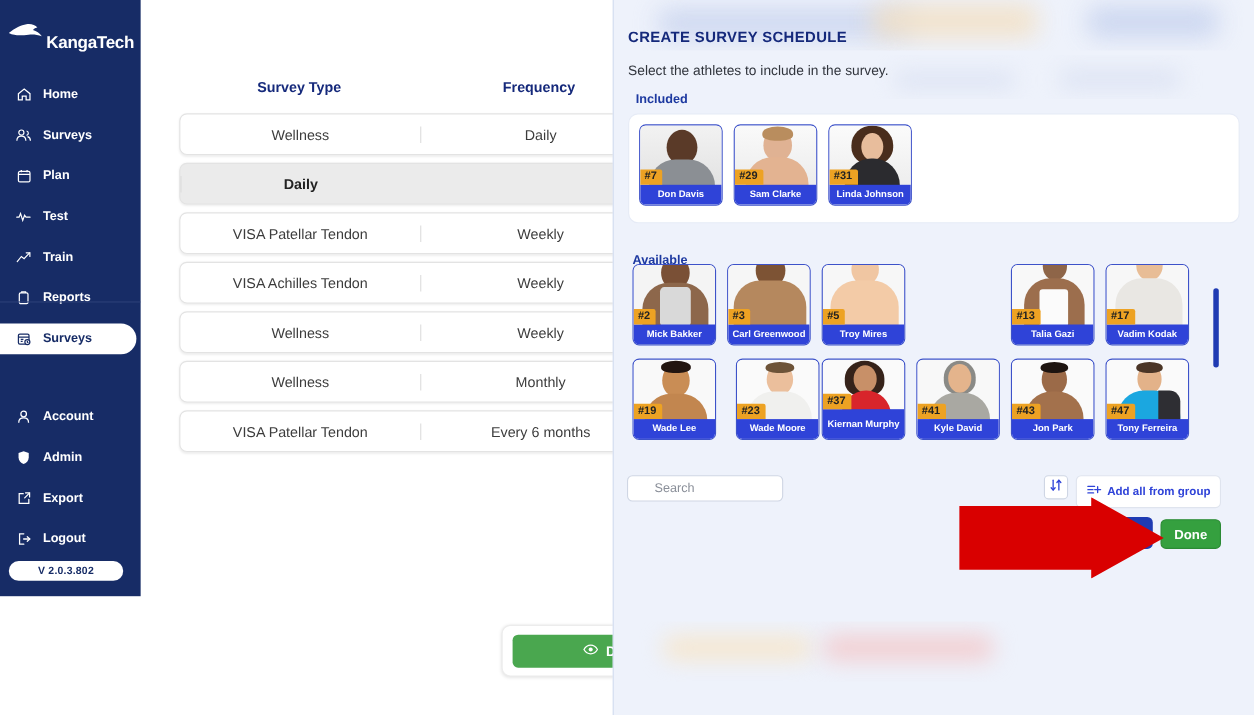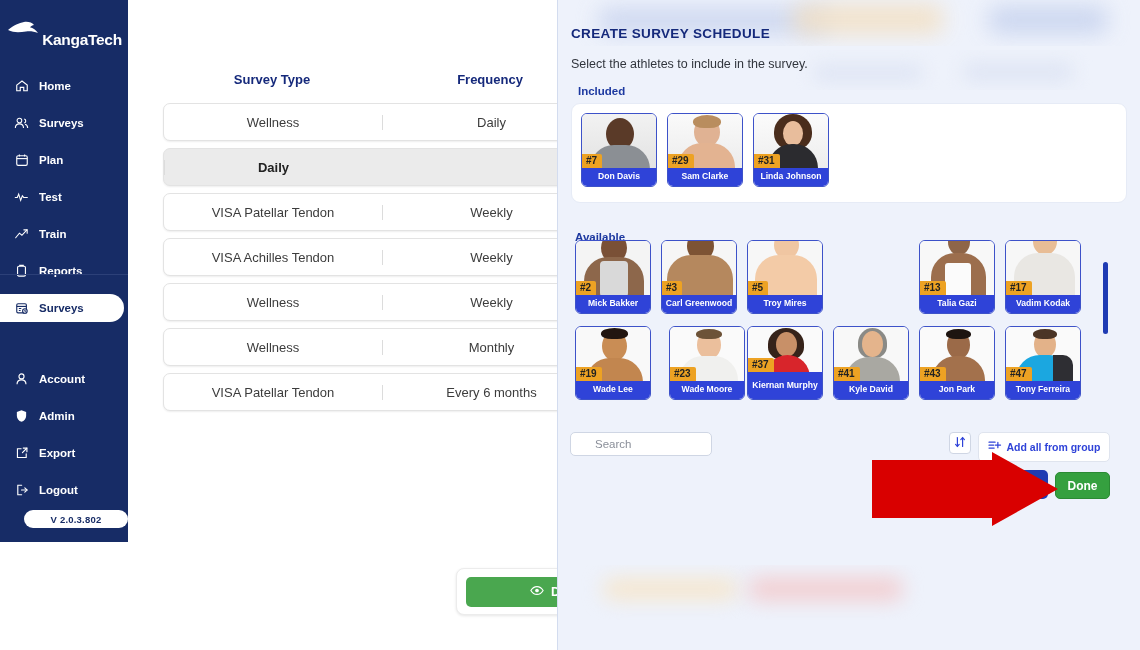--- a/index.html
+++ b/index.html
@@ -41,21 +41,21 @@
     background: #ffffff; color: #172c66;
     border-top-right-radius: 16px; border-bottom-right-radius: 16px;
     width: 124px;
   }
   .nav-item.active .ico svg { stroke: #172c66; }
   .divider {
     position: absolute; left: 0; top: 274px; width: 128px; height: 1px;
     background: #2c4078;
   }
   .version {
-    position: absolute; left: 24px; bottom: 14px;
+    position: absolute; left: 8px; bottom: 14px;
     width: 104px; height: 18px; border-radius: 9px;
     background: #ffffff; color: #172c66;
     font-size: 9.5px; font-weight: bold;
     display: flex; align-items: center; justify-content: center;
     letter-spacing: 0.2px;
   }
 
   
   .main {
     position: absolute; left: 128px; top: 0;

